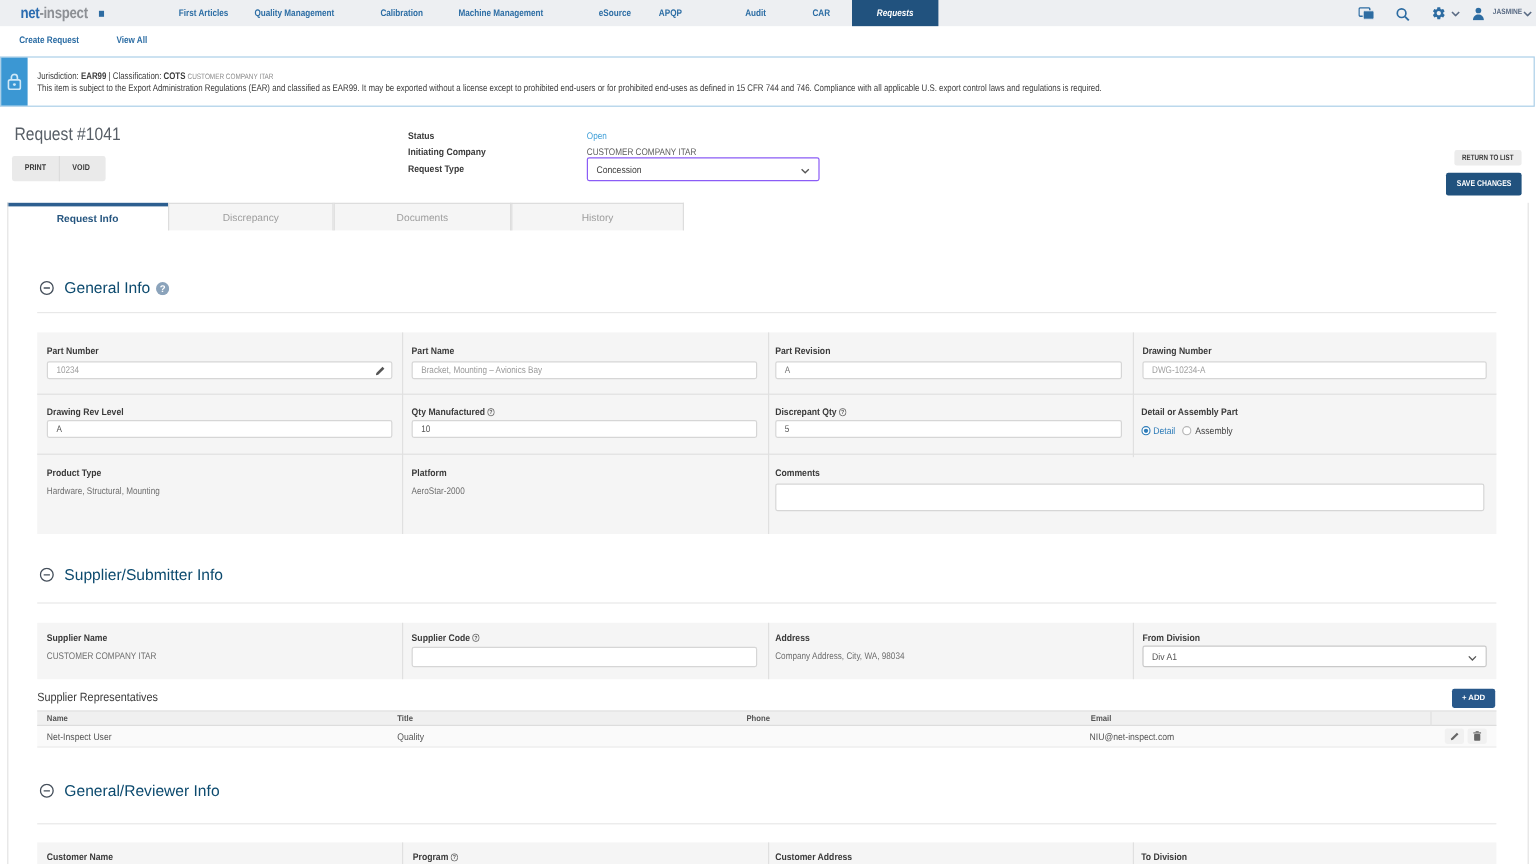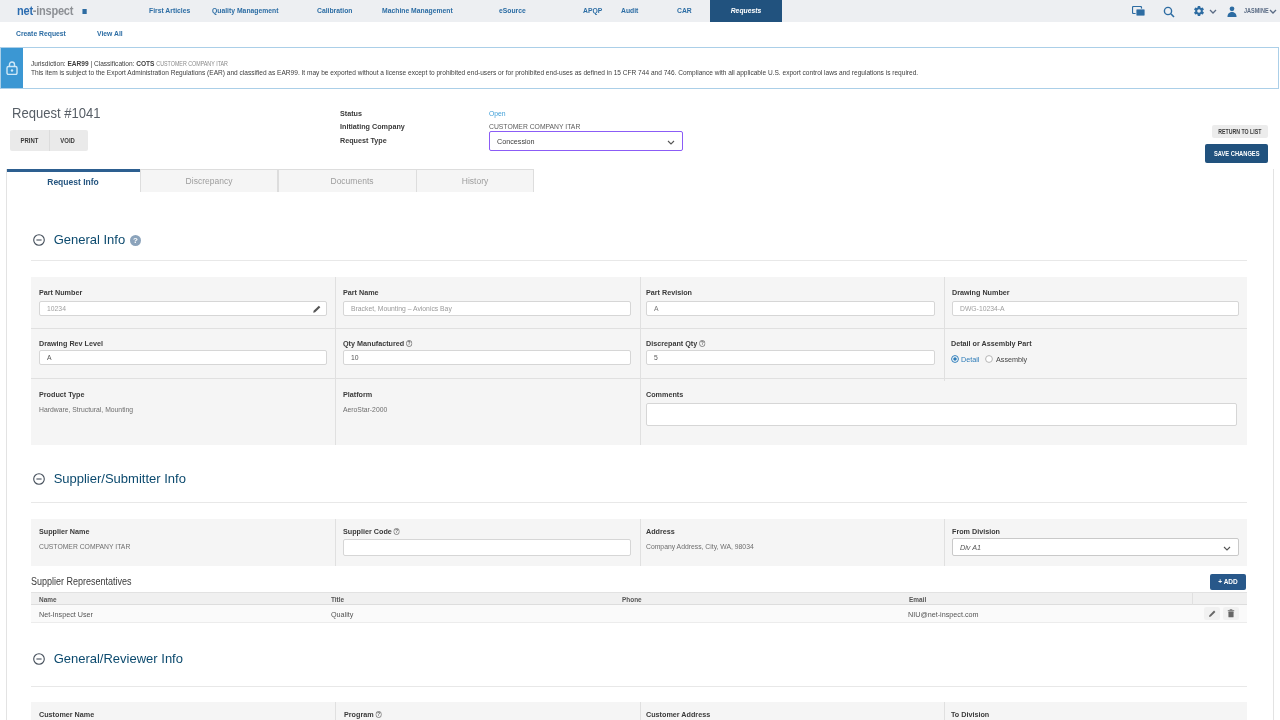--- a/index.html
+++ b/index.html
@@ -52,21 +52,21 @@
 
   .sechead { position:absolute; font-size:13px; color:#0c4a6e; }
   .hr { position:absolute; left:31px; width:1216px; height:1px; background:#e8e8e8; }
   .gbox { position:absolute; left:31px; width:1216px; background:#f5f5f5; }
   .vline { position:absolute; width:1px; background:#e0e0e0; }
   .hline { position:absolute; left:0; width:1216px; height:1px; background:#e0e0e0; }
   .flabel { position:absolute; font-size:8px; font-weight:bold; color:#3a3a3a; white-space:nowrap; transform:scaleX(0.9); transform-origin:0 0;}
   .ftext { position:absolute; font-size:8px; color:#6e6e6e; white-space:nowrap; transform:scaleX(0.85); transform-origin:0 0;}
   .inp { position:absolute; height:15px; background:#fff; border:1px solid #d6d6d6; border-radius:2px; font-size:8px; line-height:13px; padding-left:7px; white-space:nowrap;}
   .inp .v { display:inline-block; transform:scaleX(0.85); transform-origin:0 50%; }
-  .sel { position:absolute; height:18px; background:#fff; border:1px solid #c9c9c9; border-radius:2px; font-size:8px; line-height:17px; padding-left:7px;font-style:italic;}
+  .sel { position:absolute; height:18px; background:#fff; border:1px solid #c9c9c9; border-radius:2px; font-size:8px; line-height:17px; padding-left:7px;}
   .sel .v { display:inline-block; transform:scaleX(0.9); transform-origin:0 50%; }
 
   
   #reptitle { position:absolute; left:31px; top:576px; font-size:10px; color:#3a3a3a; transform:scaleX(0.9); transform-origin:0 0;}
   #btn-add { position:absolute; left:1210px; top:574px; width:36px; height:16px; background:#28588a; border-radius:2px; color:#fff; font-size:6.5px; font-weight:bold; text-align:center; line-height:16px; }
   #thead { position:absolute; left:31px; top:592px; width:1216px; height:13px; background:#f0f0f0; border-top:1px solid #e2e2e2; border-bottom:1px solid #ddd; }
   .th { position:absolute; top:3px; font-size:7px; font-weight:bold; color:#555; transform:scaleX(0.92); transform-origin:0 0; white-space:nowrap;}
   #trow { position:absolute; left:31px; top:605px; width:1216px; height:18px; background:#fafafa; border-bottom:1px solid #ececec; }
   .td { position:absolute; top:5px; font-size:8px; color:#555; transform:scaleX(0.9); transform-origin:0 0; white-space:nowrap;}
   .abtn { position:absolute; top:2px; width:16px; height:13px; background:#f1f1f1; border-radius:2px; }
@@ -80,21 +80,21 @@
 <body>
 <div id="page">
 
   <div id="topnav"></div>
   <div id="logo">net<span class="gray">-inspect</span><span class="sq"></span></div>
   <div class="navitem" style="left:149px;"><span class="sx85">First Articles</span></div>
   <div class="navitem" style="left:212px;"><span class="sx85">Quality Management</span></div>
   <div class="navitem" style="left:317px;"><span class="sx85">Calibration</span></div>
   <div class="navitem" style="left:382px;"><span class="sx85">Machine Management</span></div>
   <div class="navitem" style="left:499px;"><span class="sx85">eSource</span></div>
-  <div class="navitem" style="left:583px;"><span class="sx85">APQP</span></div>
+  <div class="navitem" style="left:549px;"><span class="sx85">APQP</span></div>
   <div class="navitem" style="left:621px;"><span class="sx85">Audit</span></div>
   <div class="navitem" style="left:677px;"><span class="sx85">CAR</span></div>
   <div id="nav-req"><span class="sxc">Requests</span></div>
 
   <div class="hicon" style="left:1132px; top:6px;">
     <svg width="14" height="11" viewBox="0 0 14 11">
       <rect x="0.5" y="0.5" width="9" height="7" rx="1" fill="none" stroke="#2d6ca2" stroke-width="1.2"></rect>
       <rect x="4" y="3" width="9" height="7" rx="1" fill="#2d6ca2" stroke="#edeff2" stroke-width="0.8"></rect>
     </svg>
   </div>
@@ -161,21 +161,21 @@
     <svg width="8" height="5" viewBox="0 0 8 5" style="position:absolute; right:7px; top:8px;">
         <path d="M1 1 L4 4 L7 1" fill="none" stroke="#555" stroke-width="1.1"></path>
       </svg>
   </div>
   <div id="btn-return"><span class="sxc" style="transform:scaleX(0.8);">RETURN TO LIST</span></div>
   <div id="btn-save"><span class="sxc" style="transform:scaleX(0.82);">SAVE CHANGES</span></div>
 
   <div class="tab" id="tab1">Request Info</div>
   <div class="tab" style="left:140px; width:138px;">Discrepancy</div>
   <div class="tab" style="left:278px; width:148px;">Documents</div>
-  <div class="tab" style="left:416px; width:118px;">History</div>
+  <div class="tab" style="left:426px; width:144px;">History</div>
   <div id="panelL"></div>
   <div id="panelR"></div>
 
   <div class="sechead" style="left:33px; top:232px;">
     <svg width="12" height="12" viewBox="0 0 12 12" style="display:inline-block; vertical-align:-2px;">
       <circle cx="6" cy="6" r="5.3" fill="none" stroke="#454f5b" stroke-width="1.1"></circle>
       <line x1="3.4" y1="6" x2="8.6" y2="6" stroke="#454f5b" stroke-width="1.1"></line>
     </svg>
     <span style="margin-left:5px;">General Info</span>
     <svg width="11" height="11" viewBox="0 0 11 11" style="display:inline-block; vertical-align:-2px; margin-left:1px;">

